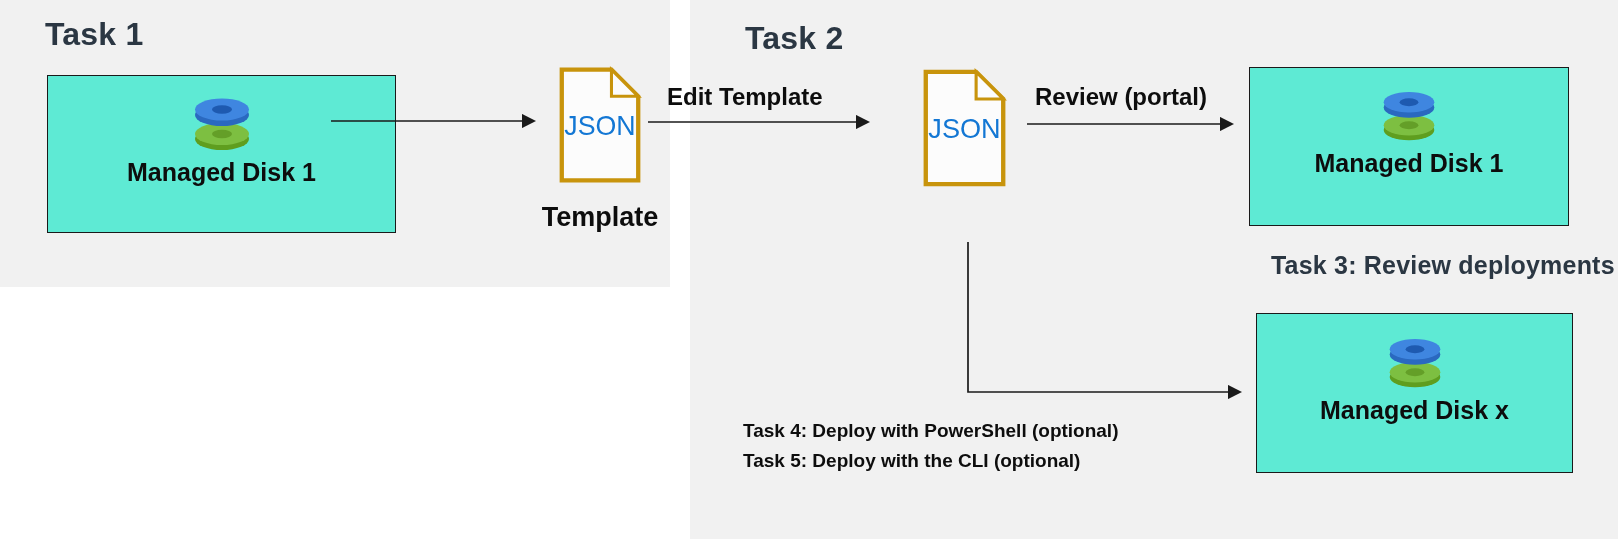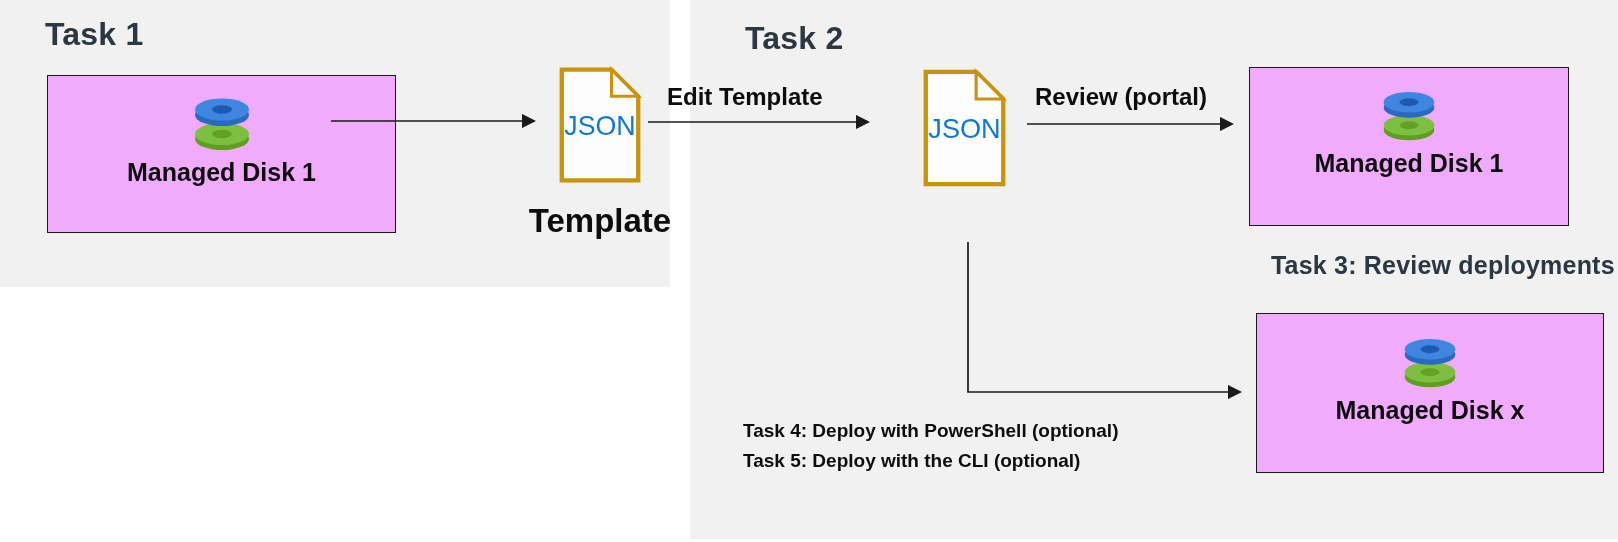--- a/index.html
+++ b/index.html
@@ -18,41 +18,41 @@
     position:absolute;
     font-weight:bold;font-size:32px;color:#2b3743;
     white-space:nowrap;letter-spacing:0.2px;
   }
   #task1-heading{left:45px;top:16px;}
   #task2-heading{left:737px;top:20px;margin-left:8px;}
   #task3-note{left:1253px;top:251px;font-size:25px;margin-left:18px;}
 
   .disk-box{
     position:absolute;
-    background:#f0abfc;
+    background:#5eead4;
     border:1.6px solid #1a1a1a;
     display:flex;flex-direction:column;align-items:center;
     box-sizing:border-box;
   }
   #source-disk-box{left:47px;top:75px;width:349px;height:158px;padding-top:17px;}
   #portal-disk-box{left:1249px;top:67px;width:320px;height:159px;padding-top:18px;}
-  #disk-x-box{left:1256px;top:313px;width:348px;height:160px;padding-top:19px;}
+  #disk-x-box{left:1256px;top:313px;width:317px;height:160px;padding-top:19px;}
 
   .disk-label{
     font-weight:bold;font-size:25px;color:#0d0d0d;
     margin-top:7px;white-space:nowrap;
   }
 
   .file-icon{position:absolute;}
   #template-file{left:557px;top:64px;}
   #new-template-file{left:918px;top:67px;}
 
   .file-caption{
     position:absolute;width:240px;text-align:center;
-    font-weight:bold;font-size:33px;color:#0d0d0d;white-space:nowrap;
+    font-weight:bold;font-size:27px;color:#0d0d0d;white-space:nowrap;
   }
   #template-caption{left:480px;top:202px;}
   #new-template-caption{left:843px;top:206px;}
 
   .flow-label{
     position:absolute;font-weight:bold;font-size:24px;color:#0d0d0d;
     white-space:nowrap;
   }
   #edit-template-label{left:667px;top:83px;}
   #deploy-portal-label{left:1035px;top:83px;}

